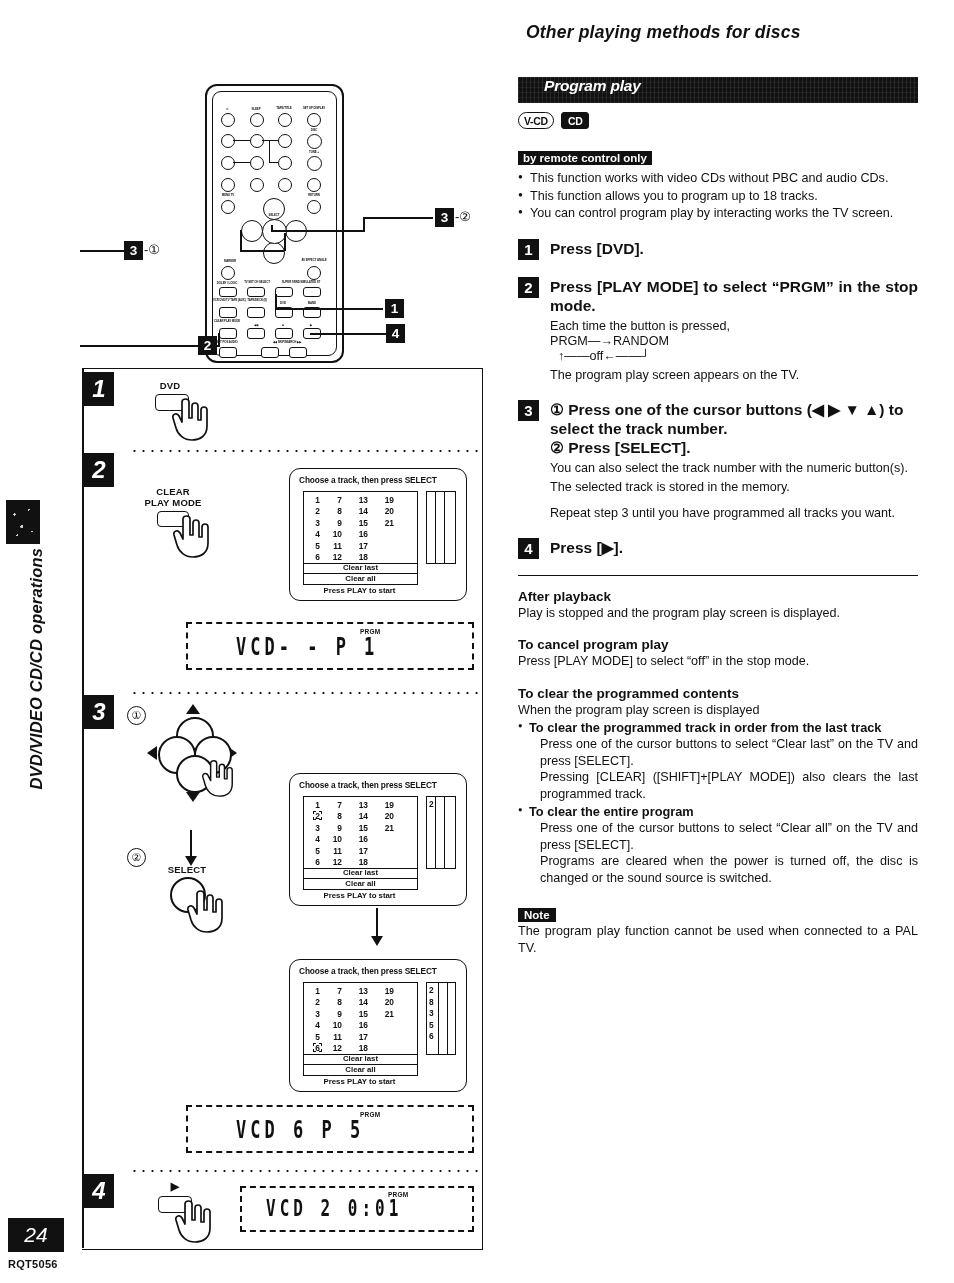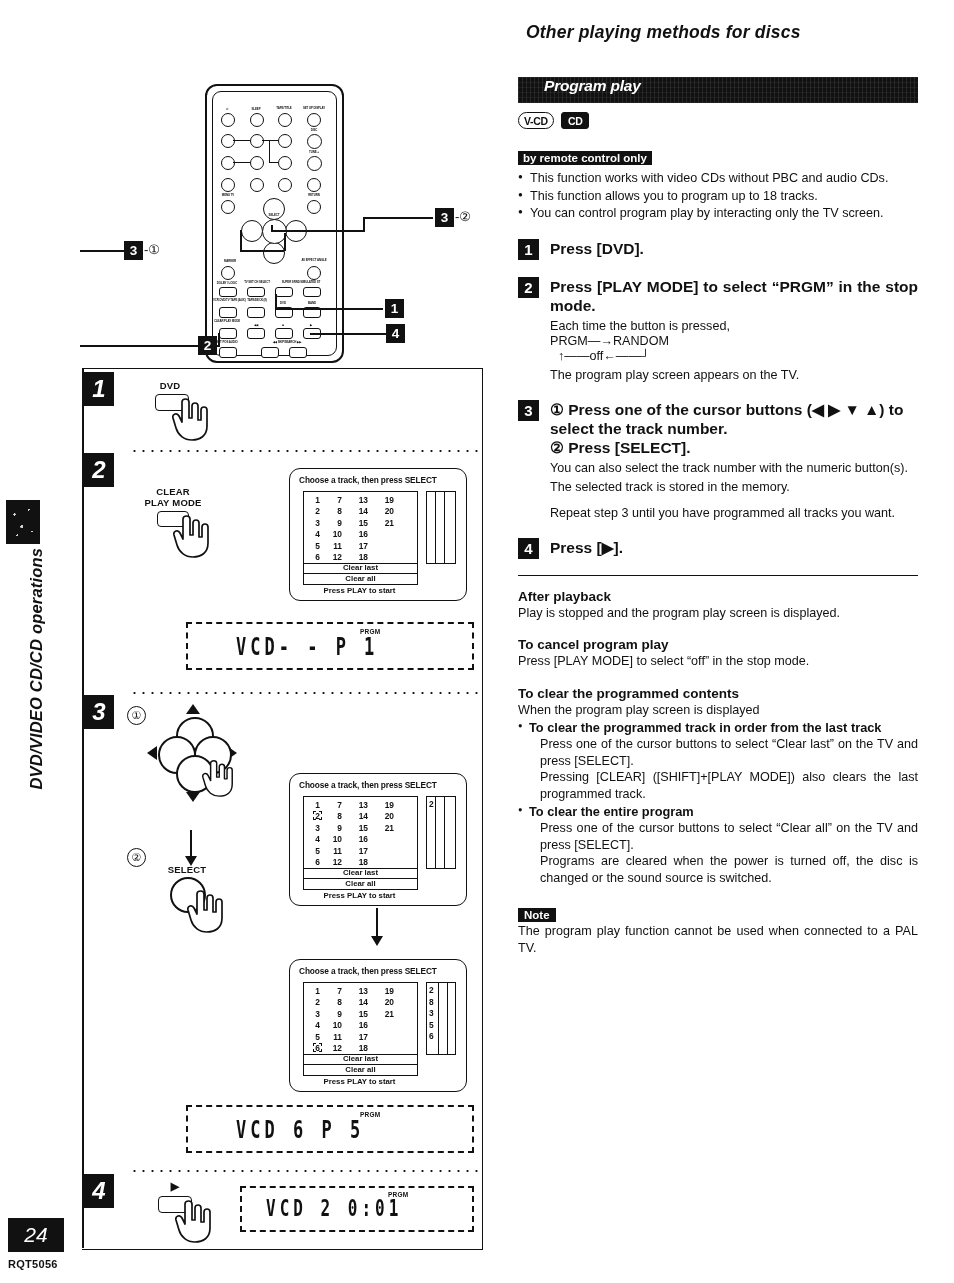--- a/index.html
+++ b/index.html
@@ -187,21 +187,21 @@
     <div class="disc-row">
       <div class="disc-chip">V-CD</div>
       <div class="disc-chip filled">CD</div>
     </div>
 
     <div class="tagline">by remote control only</div>
 
     <ul class="bullets">
       <li>This function works with video CDs without PBC and audio CDs.</li>
       <li>This function allows you to program up to 18 tracks.</li>
-      <li>You can control program play by interacting only the TV screen.</li>
+      <li>You can control program play by interacting works the TV screen.</li>
     </ul>
 
     
     <div class="step">
       <div class="step-badge">1</div>
       <div class="step-body">
         <div class="step-head">Press [DVD].</div>
       </div>
     </div>
 

